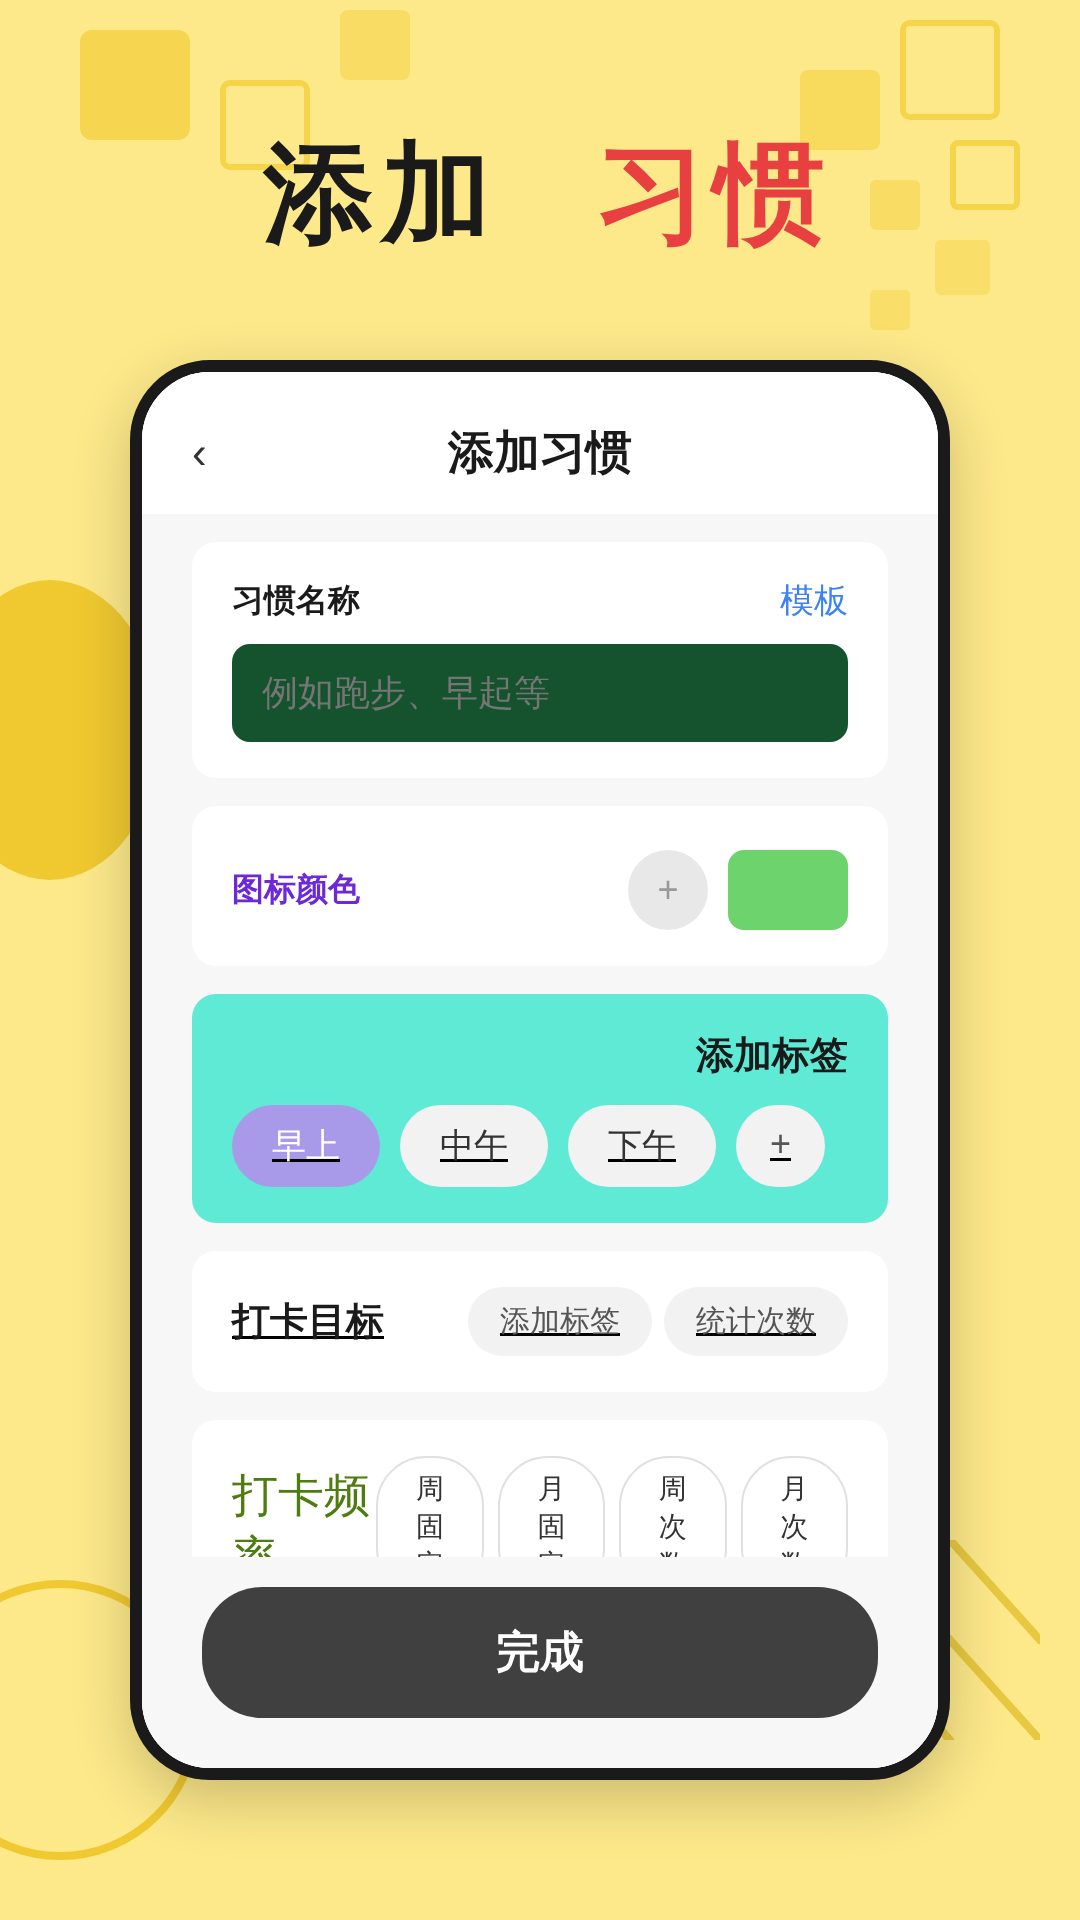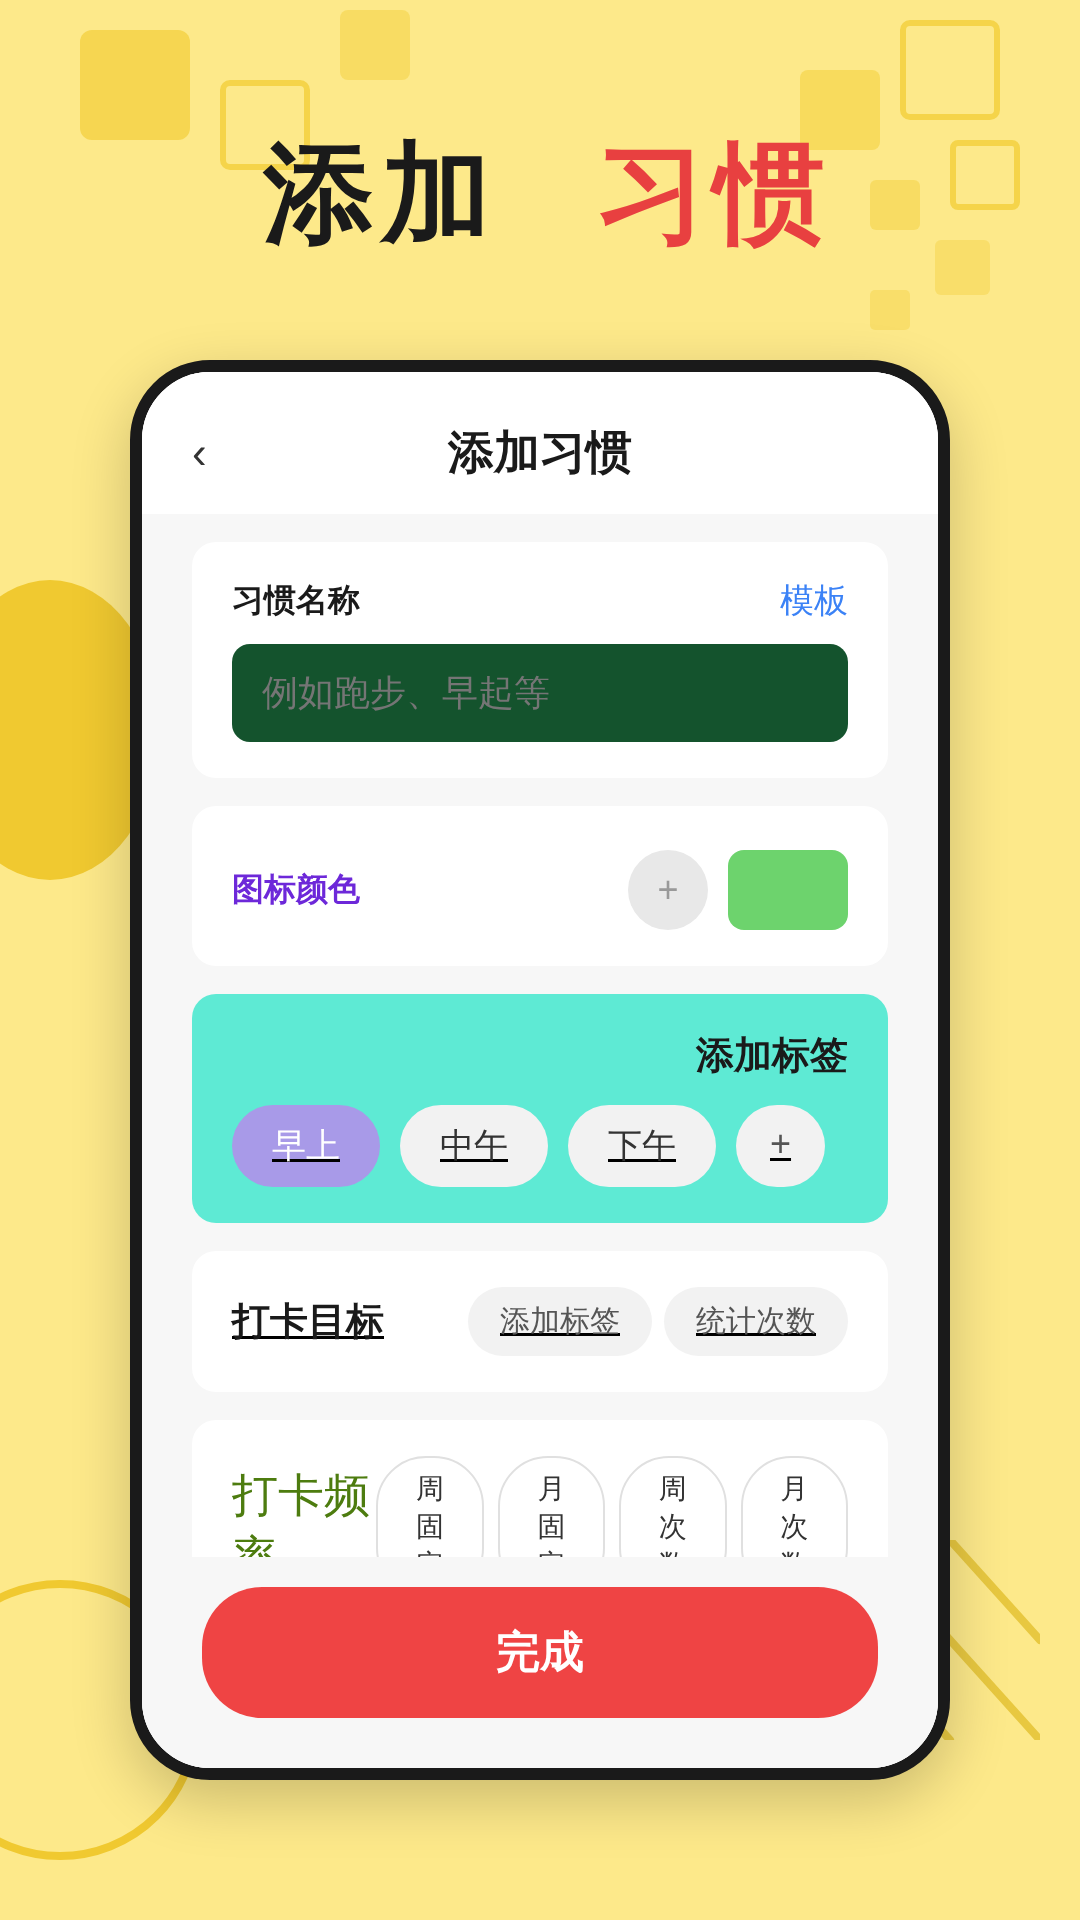--- a/index.html
+++ b/index.html
@@ -312,21 +312,21 @@
     }
 
     
     .phone-bottom {
       background: #f7f7f7;
       padding: 30px 60px 50px;
     }
     .complete-btn {
       width: 100%;
       padding: 36px;
-      background: #ef4444;
+      background: #404040;
       border: none;
       border-radius: 60px;
       font-size: 44px;
       font-weight: 600;
       color: #fff;
       cursor: pointer;
       text-align: center;
     }
 
     

